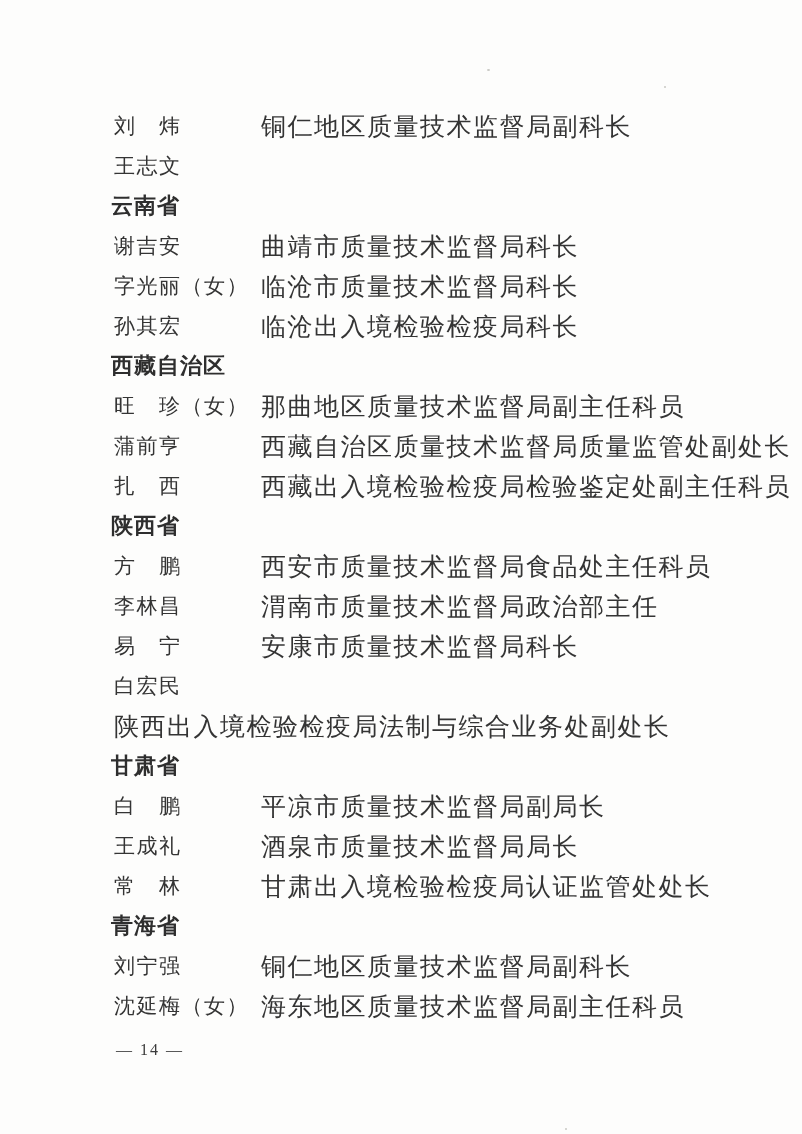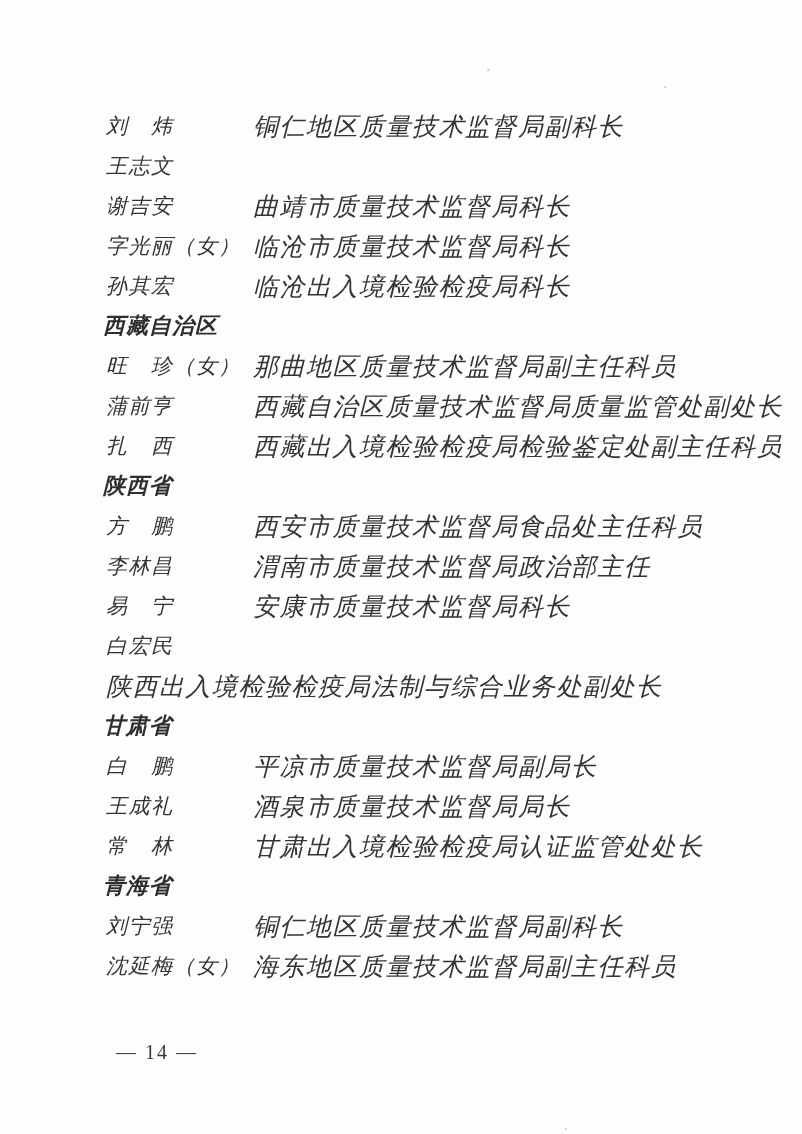--- a/index.html
+++ b/index.html
@@ -12,23 +12,22 @@
     width: 802px;
     height: 1134px;
     background: #fdfdfc;
     overflow: hidden;
     font-family: "Liberation Serif", "DejaVu Serif", serif;
     color: #343434;
   }
   .content {
     position: absolute;
     top: 106px;
-    left: 106px;
+    left: 114px;
     right: 36px;
-    font-style: italic;
   }
   .row {
     height: 40px;
     display: flex;
     align-items: center;
     white-space: nowrap;
   }
   .person-name {
     flex: none;
     width: 147px;
@@ -50,21 +49,21 @@
     font-weight: 700;
     font-size: 22px;
     letter-spacing: 1px;
     margin-left: -3px;
     color: #2e2e2e;
   }
   .page-number {
     position: absolute;
     left: 116px;
     top: 1041px;
-    font-size: 20px;
+    font-size: 16px;
     letter-spacing: 2px;
     color: #3a3a3a;
   }
   
   .speck {
     position: absolute;
     background: #c9c9c4;
     border-radius: 50%;
   }
   .speck.s1 { left: 487px; top: 69px;  width: 3px; height: 2px; }
@@ -75,20 +74,23 @@
 <body>
 
 <div class="page">
   <div class="content">
       <div class="row">
     <span class="person-name">刘　炜</span>
     <span class="person-title">铜仁地区质量技术监督局副科长</span>
   </div>
       <div class="row">
     <span class="person-name">王志文</span>
+  </div>
+      <div class="section-row">
+    <span class="section-label">云南省</span>
   </div>
       <div class="row">
     <span class="person-name">谢吉安</span>
     <span class="person-title">曲靖市质量技术监督局科长</span>
   </div>
       <div class="row">
     <span class="person-name">字光丽（女）</span>
     <span class="person-title">临沧市质量技术监督局科长</span>
   </div>
       <div class="row">

